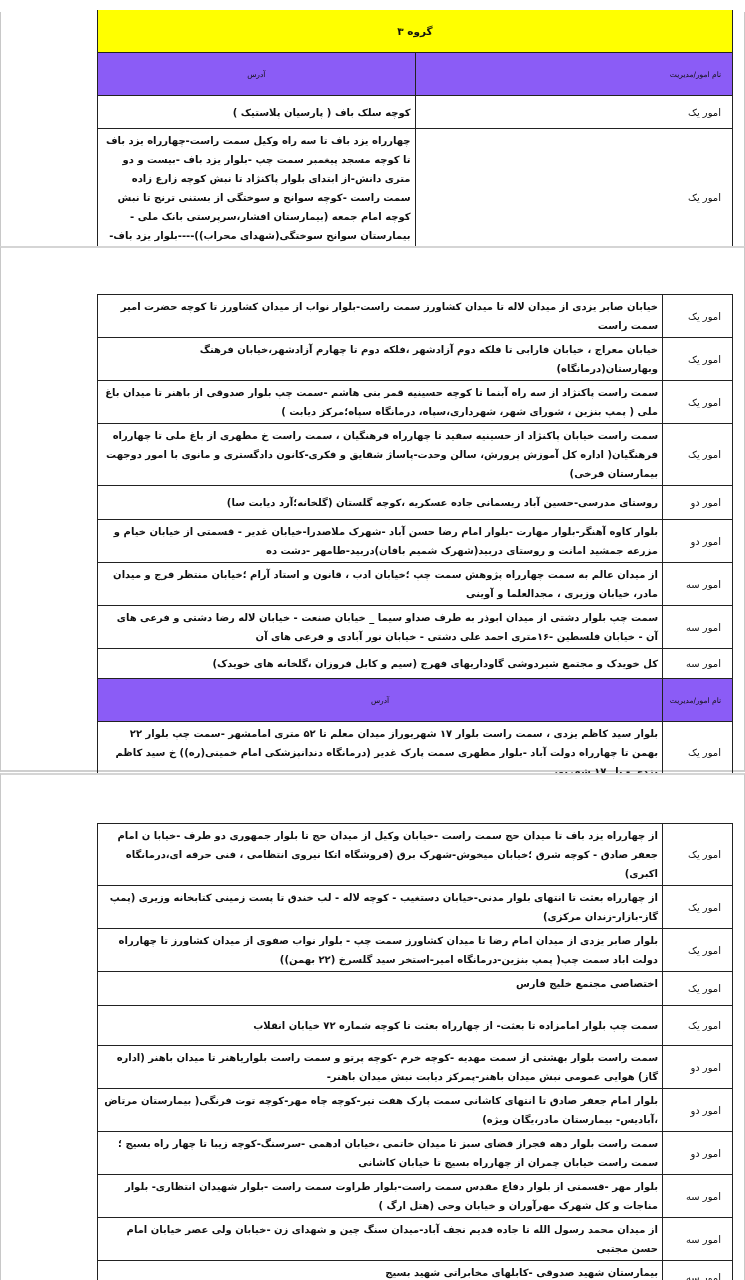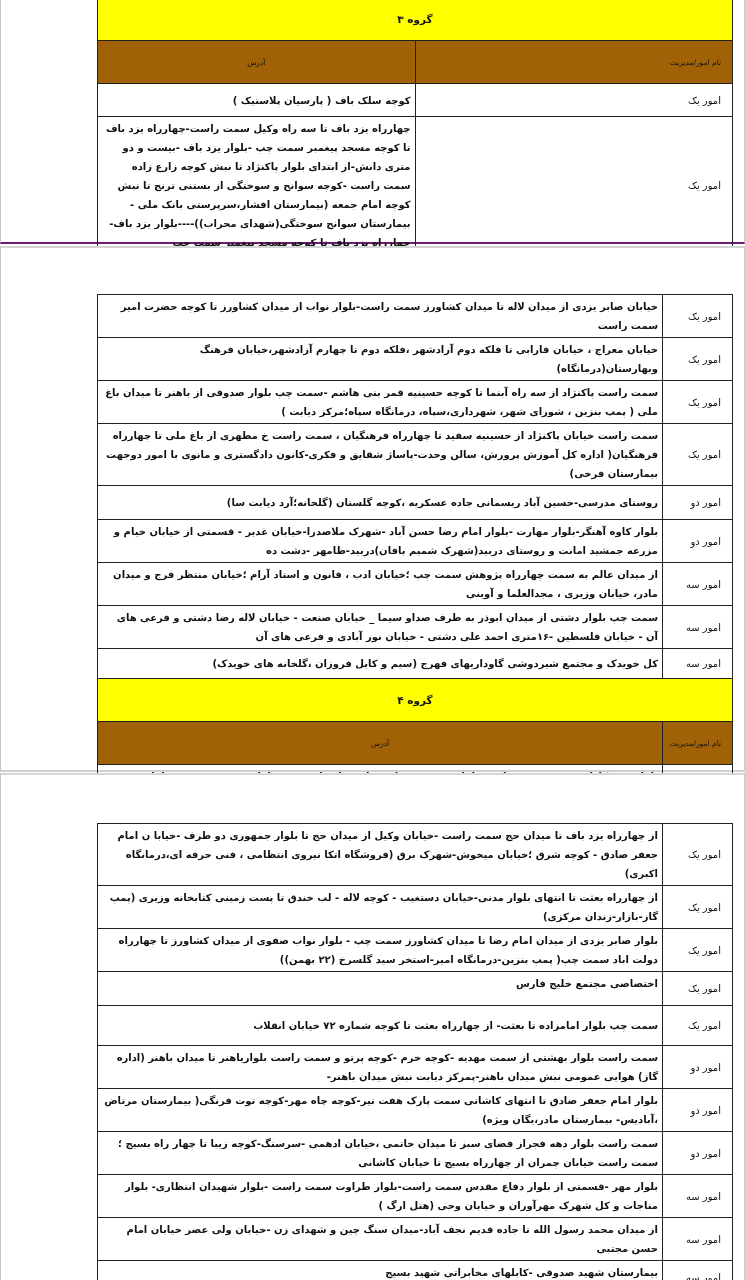--- a/index.html
+++ b/index.html
@@ -4,35 +4,35 @@
 <style>
   html, body { margin: 0; padding: 0; }
   body {
     width: 745px; height: 1280px; background: #ffffff; position: relative; overflow: hidden;
     font-family: "DejaVu Sans", sans-serif;
   }
   .page {
     position: absolute; left: 0; width: 743px; background: #fff;
     border-left: 1px solid #c8c8c8; border-right: 1px solid #c8c8c8;
   }
-  .page.p1 { top: 0; height: 242px; border-bottom: 2px solid #701a75; }
+  .page.p1 { top: 12px; height: 242px; border-bottom: 2px solid #ec4899; }
   .page.p2 { top: 246px; height: 522px; border-top: 2px solid #d5d5d5; border-bottom: 2px solid #cfcfcf; }
   .page.p3 { top: 773px; height: 507px; border-top: 2px solid #d5d5d5; }
   table {
     position: absolute; left: 96px; width: 636px;
     border-collapse: collapse; direction: rtl; table-layout: fixed;
   }
   td {
     border: 1.5px solid #222; font-size: 10px; font-weight: bold; color: #111;
     vertical-align: middle; padding: 2px 4px; line-height: 19px; text-align: right;
   }
   td.dept { width: 54px; font-weight: normal; font-size: 10px; padding-right: 11px; }
   td.addr { }
   tr.group td { background: #ffff00; text-align: center; height: 38px; font-size: 10.5px; }
-  tr.head td { background: #a16207; height: 38px; font-size: 7.5px; font-weight: normal; }
+  tr.head td { background: #8b5cf6; height: 38px; font-size: 7.5px; font-weight: normal; }
   tr.head td.addr { text-align: center; }
 </style>
 </head>
 <body>
 
 <div class="page p1">
   <table style="top:-2px;">
     <tbody>
         <tr class="group">
       <td colspan="2" style="border-top:0;">گروه ۳</td>
@@ -89,23 +89,20 @@
       <td class="addr">از میدان عالم به سمت چهارراه پژوهش سمت چپ ؛خیابان ادب ، قانون و استاد آرام ؛خیابان منتظر فرج و میدان مادر، خیابان وزیری ، مجدالعلما و آوینی</td>
     </tr>
     <tr>
       <td class="dept">امور سه</td>
       <td class="addr">سمت چپ بلوار دشتی از میدان ابوذر به طرف صداو سیما _ خیابان صنعت - خیابان لاله رضا دشتی و فرعی های آن - خیابان فلسطین -۱۶متری احمد علی دشتی - خیابان نور آبادی و فرعی های آن</td>
     </tr>
     <tr style="height:30px;">
       <td class="dept">امور سه</td>
       <td class="addr">کل خویدک و مجتمع شیردوشی گاوداریهای فهرج (سیم و کابل فروزان ،گلخانه های خویدک)</td>
     </tr>
-    <tr class="group">
-      <td colspan="2">گروه ۴</td>
-    </tr>
     <tr class="head">
       <td class="dept">نام امور/مدیریت</td>
       <td class="addr">آدرس</td>
     </tr>
     <tr>
       <td class="dept">امور یک</td>
       <td class="addr">بلوار سید کاظم یزدی ، سمت راست بلوار ۱۷ شهریوراز میدان معلم تا ۵۲ متری امامشهر -سمت چپ بلوار ۲۲ بهمن تا چهارراه دولت آباد -بلوار مطهری سمت پارک غدیر (درمانگاه دندانپزشکی امام خمینی(ره)) خ سید کاظم یزدی - پل ۱۷ شهریور</td>
     </tr>
   </tbody>
     </table>

